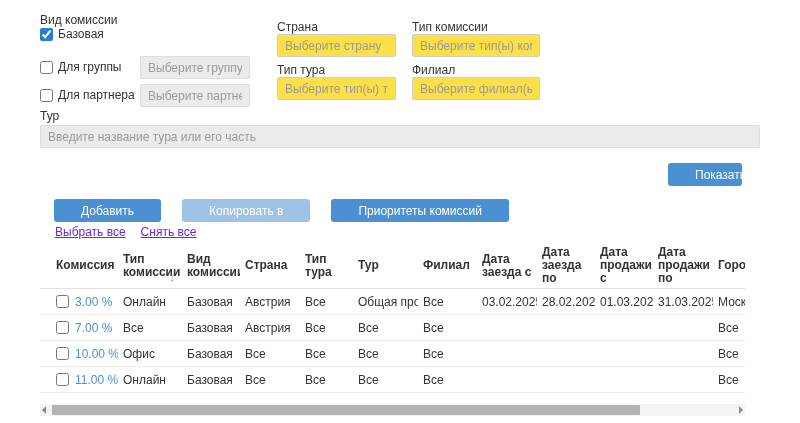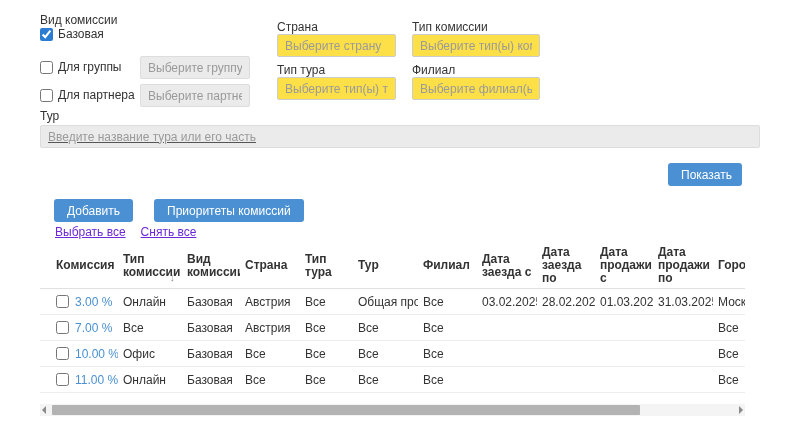--- a/index.html
+++ b/index.html
@@ -11,21 +11,21 @@
 
   .input { position:absolute; height:23px; border:1px solid #ccc; border-radius:2px;
            padding:0 7px; font-family:inherit; font-size:12px; color:#555; background:#fde047; outline:none; }
   .input::placeholder { color:#9a9a9a; opacity:1; }
   .input.gray { background:#ebebeb; border-color:#ddd; }
 
   .chk-row { position:absolute; display:flex; align-items:center; gap:5px; white-space:nowrap; }
   input[type=checkbox] { width:13px; height:13px; margin:0; accent-color:#2b7cd3; flex:0 0 auto; }
 
   .btn { display:inline-block; border:none; border-radius:3px; background:#4a90d2; color:#fff;
-         font-family:inherit; font-size:12px; height:23px; padding:0 13px; cursor:pointer; }
+         font-family:inherit; font-size:12px; height:23px; padding:0 27px; cursor:pointer; }
   .btn.light { background:#9fc3e6; }
   .show-btn { position:absolute; left:668px; top:163px; width:74px; }
 
   .toolbar { position:absolute; left:54px; top:199px; display:flex; gap:21px; }
   .select-links { position:absolute; left:55px; top:225px; display:flex; gap:15px; }
   .select-links a { color:#6d28d9; text-decoration:underline; cursor:pointer; }
 
   .tablewrap { position:absolute; left:40px; top:243px; width:705px; height:150px; overflow:hidden; }
   table { border-collapse:collapse; table-layout:fixed; width:771px; font-size:12px; }
   th { font-weight:700; text-align:left; vertical-align:middle; padding:3px 5px; line-height:13px;
@@ -75,26 +75,27 @@
   <div class="lbl" style="left:277px; top:63px;">Тип тура</div>
   <input class="input" style="left: 277px; top: 77px; width: 119px;" placeholder="Выберите тип(ы) тура">
 
   <div class="lbl" style="left:412px; top:20px;">Тип комиссии</div>
   <input class="input" style="left: 412px; top: 34px; width: 128px;" placeholder="Выберите тип(ы) комиссии">
 
   <div class="lbl" style="left:412px; top:63px;">Филиал</div>
   <input class="input" style="left: 412px; top: 77px; width: 128px;" placeholder="Выберите филиал(ы)">
 
   <div class="lbl" style="left:40px; top:109px;">Тур</div>
-  <input class="input gray" style="left: 40px; top: 125px; width: 720px; text-decoration: underline;" placeholder="Введите название тура или его часть">
+  <input class="input gray" style="left: 40px; top: 125px; width: 720px;" placeholder="Введите название тура или его часть">
 
   <button class="btn show-btn">Показать</button>
 
   <div class="toolbar">
     <button class="btn">Добавить</button>
+    <button class="btn light">Копировать в</button>
     <button class="btn">Приоритеты комиссий</button>
   </div>
 
   <div class="select-links">
     <a>Выбрать все</a>
     <a>Снять все</a>
   </div>
 
   <div class="tablewrap">
     <table>

